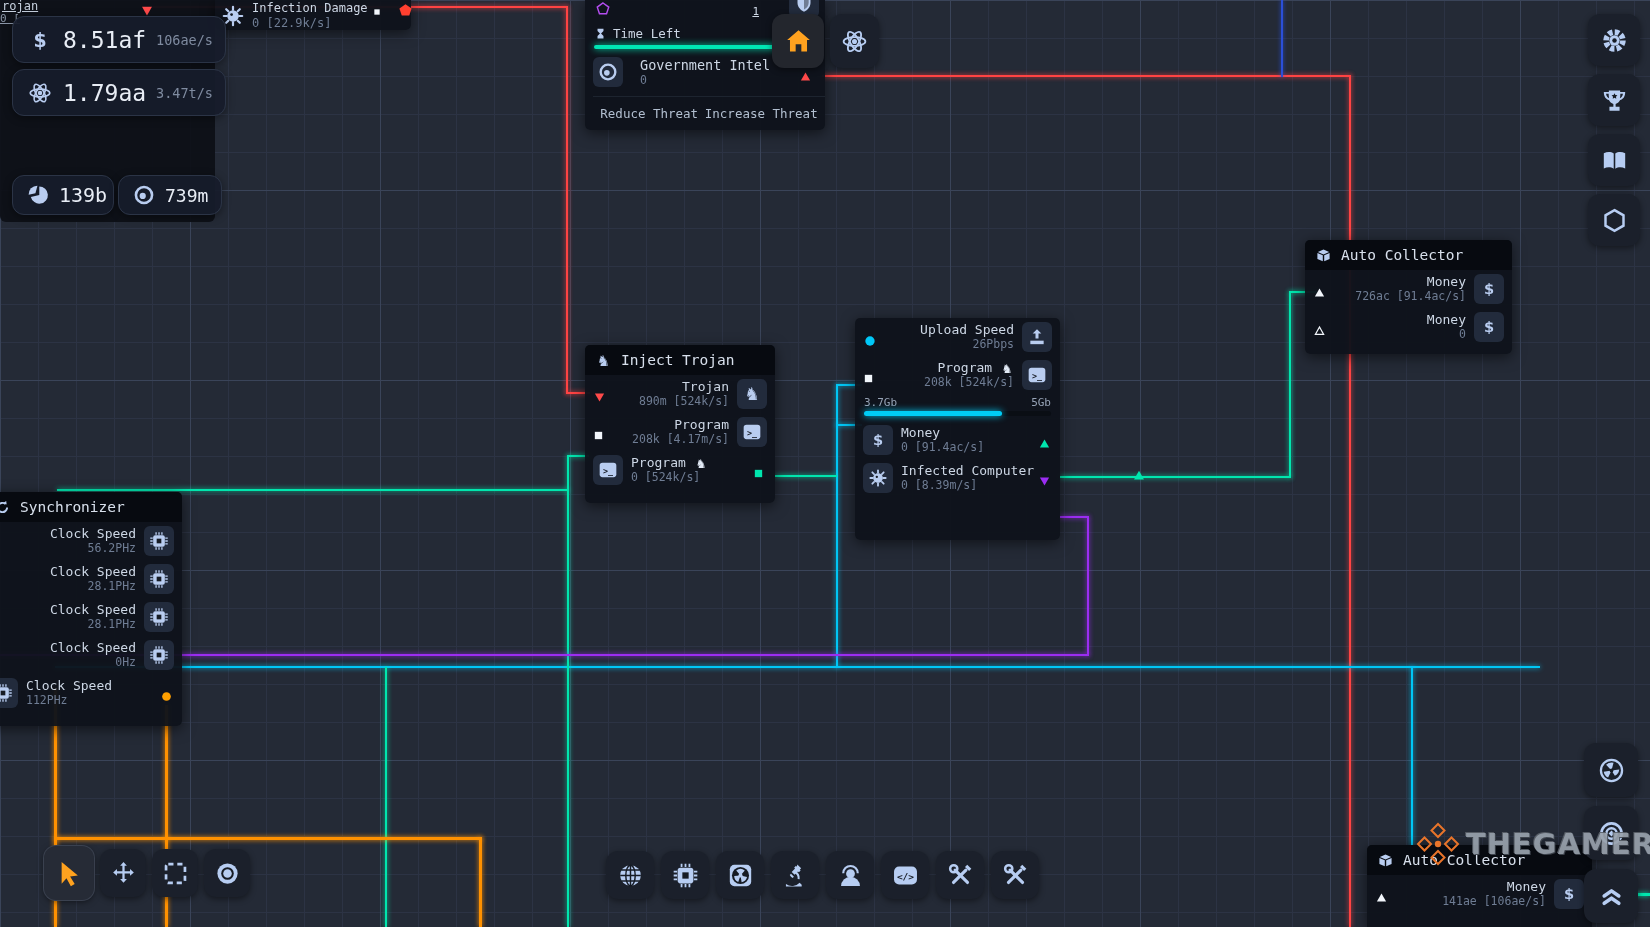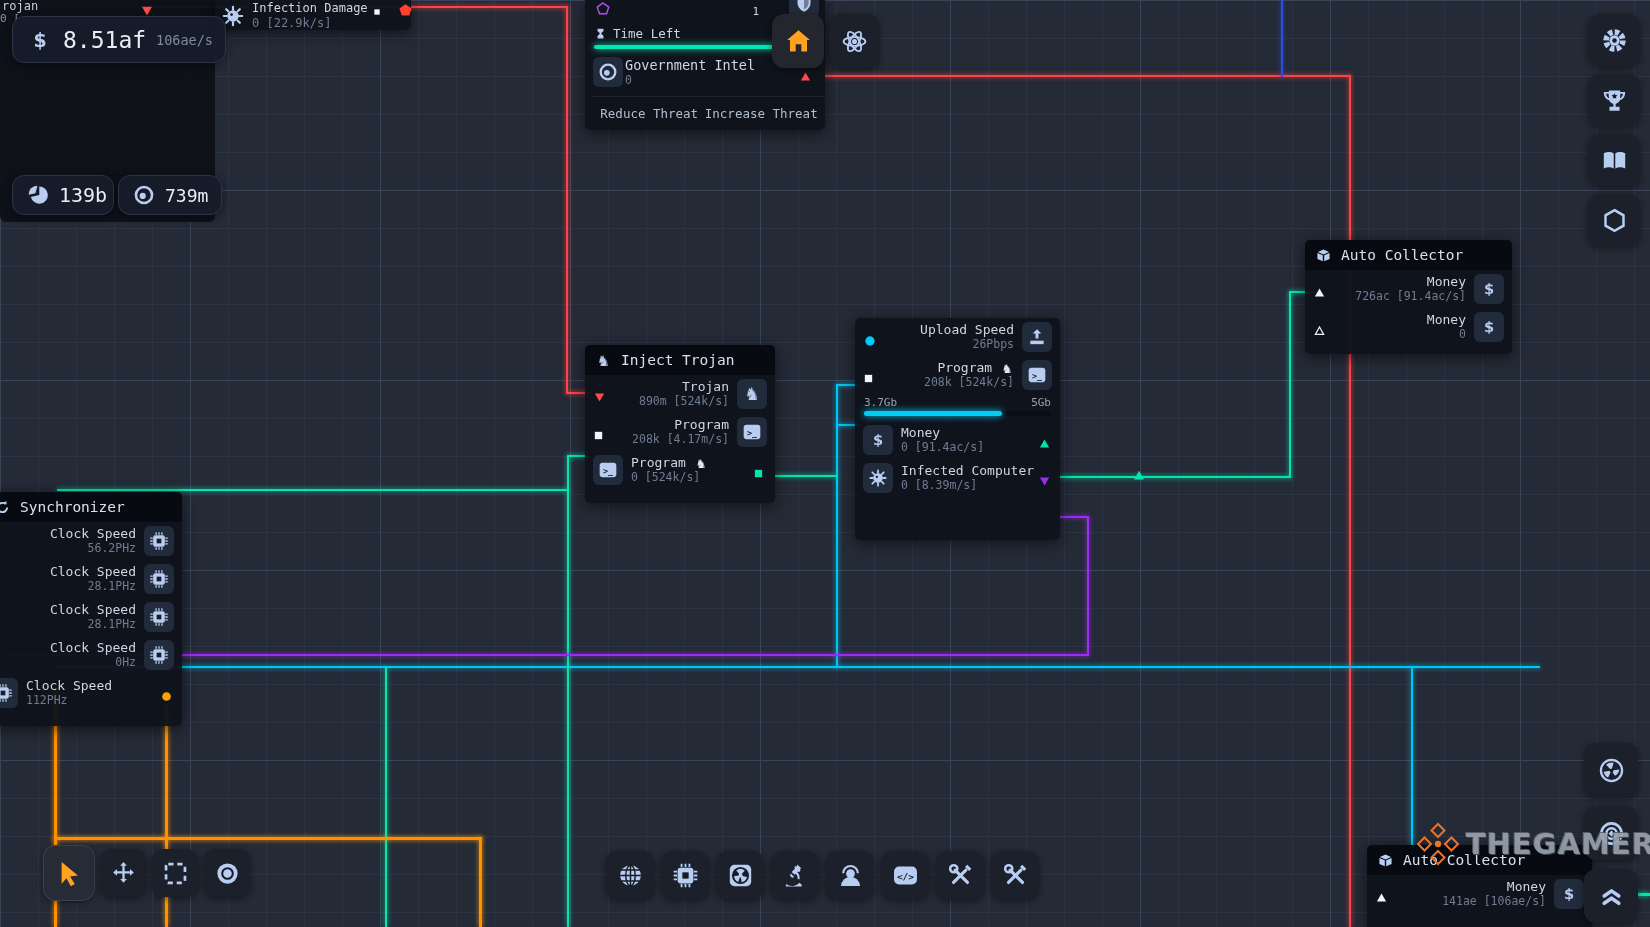--- a/index.html
+++ b/index.html
@@ -56,21 +56,21 @@
   .bar{position:absolute;height:4px;border-radius:2px;}
   .bar-teal{background:var(--bar_teal);box-shadow:0 0 7px var(--bar_teal);}
   .ptrack{position:relative;height:5px;margin:2px 9px 5px 9px;background:#0a0e14;border-radius:3px;}
   .pfill{position:absolute;left:0;top:0;bottom:0;border-radius:3px;background:var(--bar_cyan);box-shadow:0 0 7px var(--bar_cyan);}
   .plabels{display:flex;justify-content:space-between;font-size:11px;color:#97a3b6;padding:2px 9px 0 9px;}
   .watermark{position:absolute;z-index:5;display:flex;align-items:center;gap:4px;}
   .wmtext{font-family:"DejaVu Sans","Liberation Sans",sans-serif;font-weight:bold;
     font-size:29px;letter-spacing:1px;color:#99a2ad;
     text-shadow:1px 1px 0 #414750,-1px -1px 0 #5a6069;opacity:.92;}
   .clipnode{position:absolute;z-index:2;background:rgba(13,17,24,.97);border-radius:0 0 6px 6px;}
-  .smalltext{position:absolute;font-size:11px;color:#8b96a8;white-space:nowrap;}
+  .smalltext{position:absolute;font-size:11px;color:#8b96a8;white-space:nowrap;text-decoration:underline;}
   .flowmark{position:absolute;z-index:1;width:14px;height:14px;}
 </style>
 </head>
 <body>
 
 <div id="stage">
 
   <div class="wire wc-red" style="left:152px;top:6px;width:416px;height:2px"></div>
   <div class="wire wc-red" style="left:566px;top:6px;width:2px;height:388px"></div>
   <div class="wire wc-red" style="left:566px;top:392px;width:24px;height:2px"></div>
@@ -159,21 +159,21 @@
       </span>
     <div style="position:absolute;left:9px;top:26px;display:flex;align-items:center;gap:6px">
       <span class="ic" style="width:13px;height:13px;color:#b9cdf0">
           <svg viewBox="0 0 24 24" width="100%" height="100%">
             <path fill="currentColor" d="M6.5 3h11v4.2L13 12l4.5 4.8V21h-11v-4.2L11 12 6.5 7.2z"></path>
           </svg>
         </span>
       <span class="lbl" style="font-size:12.5px">Time Left</span>
     </div>
     <div class="bar bar-teal" style="left:9px;top:45px;width:222px"></div>
-    <div style="position:absolute;left:8px;top:57px;display:flex;align-items:flex-start;gap:2px">
+    <div style="position:absolute;left:8px;top:57px;display:flex;align-items:flex-start;gap:17px">
       <span class="iconbox">
           <span class="ic">
             <svg viewBox="0 0 24 24" width="100%" height="100%">
               <circle cx="12" cy="12" r="8.8" fill="none" stroke="currentColor" stroke-width="2.8"></circle>
               <circle cx="10.6" cy="13" r="3.4" fill="currentColor"></circle>
             </svg>
           </span>
         </span>
       <div>
         <div class="lbl" style="font-size:13.5px">Government Intel</div>
@@ -528,20 +528,34 @@
   </div>
 
   <div class="panel" style="left:12px;top:16px;width:184px;height:45px">
     <span class="ic">
         <svg viewBox="0 0 24 24" width="100%" height="100%">
           <text x="12" y="18" font-size="17.5" font-weight="bold" text-anchor="middle" fill="currentColor" font-family="DejaVu Sans,sans-serif">$</text>
         </svg>
       </span>
     <span class="pval">8.51af</span>
     <span class="prate">106ae/s</span>
+  </div>
+  <div class="panel" style="left:12px;top:69px;width:184px;height:45px">
+    <span class="ic">
+        <svg viewBox="0 0 24 24" width="100%" height="100%">
+          <circle cx="12" cy="12" r="2.1" fill="currentColor"></circle>
+          <g fill="none" stroke="currentColor" stroke-width="1.5">
+            <ellipse cx="12" cy="12" rx="9" ry="3.6"></ellipse>
+            <ellipse cx="12" cy="12" rx="9" ry="3.6" transform="rotate(60 12 12)"></ellipse>
+            <ellipse cx="12" cy="12" rx="9" ry="3.6" transform="rotate(120 12 12)"></ellipse>
+          </g>
+        </svg>
+      </span>
+    <span class="pval">1.79aa</span>
+    <span class="prate">3.47t/s</span>
   </div>
   <div class="panel" style="left:12px;top:175px;width:72px;height:38px">
     <span class="ic" style="width:22px;height:22px">
         <svg viewBox="0 0 24 24" width="100%" height="100%">
           <path fill="currentColor" d="M13.4 2.6a9.4 9.4 0 11-9.2 11.5l9.2-2.1z"></path>
           <path fill="currentColor" d="M11.4 1.8L9.2 10l-7.4 1.7A9.4 9.4 0 0111.4 1.8z"></path>
         </svg>
       </span>
     <span class="pval" style="font-size:20px">139b</span>
   </div>

